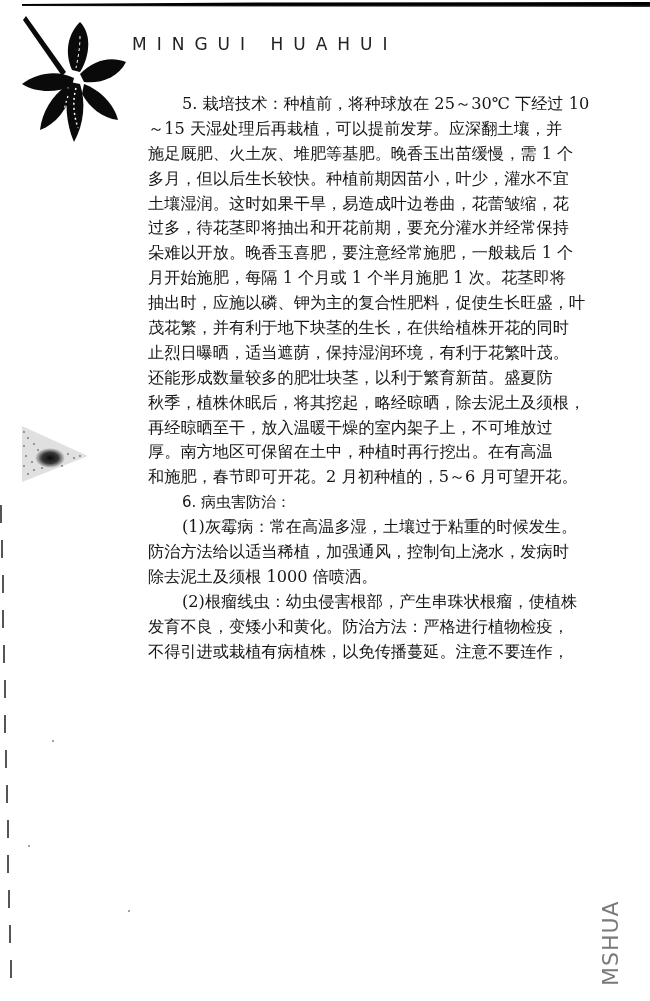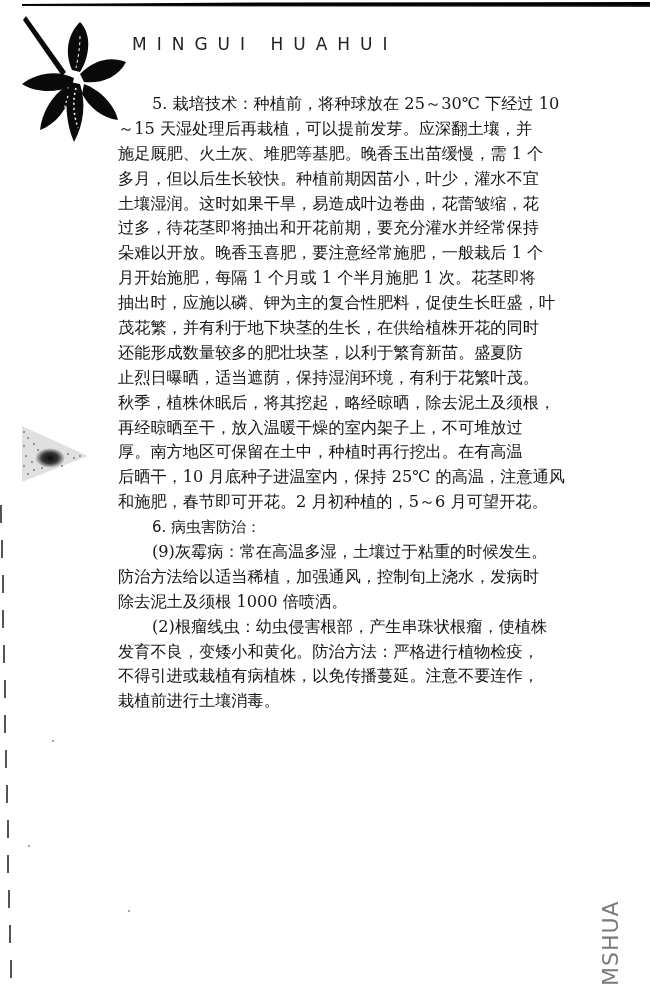--- a/index.html
+++ b/index.html
@@ -16,21 +16,21 @@
     .flower-logo { position: absolute; left: 14px; top: 12px; width: 118px; height: 136px; }
     .series-title {
       position: absolute; left: 132px; top: 34px;
       font-family: "DejaVu Sans", "Liberation Sans", sans-serif;
       font-size: 17px; letter-spacing: 10px; color: #222; font-weight: normal;
     }
     .content {
       position: absolute; left: 118px; top: 92px; width: 460px;
       font-size: 16.2px; line-height: 24.9px;
     }
-    .line { white-space: nowrap; height: 24.9px; }
+    .line { white-space: nowrap; height: 24.9px; margin-left: 30px; }
     .indent { padding-left: 34px; }
     .heading { font-family: "DejaVu Sans", "Liberation Sans", sans-serif; font-size: 15px; }
     .blot { position: absolute; left: 18px; top: 422px; width: 72px; height: 62px; }
     .margin-ticks { position: absolute; left: 0; top: 505px; width: 16px; height: 490px; }
     .tick { position: absolute; width: 2px; height: 18px; background: #555; }
     .watermark {
       position: absolute; left: 598px; top: 986px;
       transform-origin: left top; transform: rotate(-90deg);
       font-family: "DejaVu Sans", "Liberation Sans", sans-serif;
       font-size: 22px; color: #7a7a7a; letter-spacing: 1px;
@@ -61,38 +61,36 @@
   <div class="line indent">5. 栽培技术：种植前，将种球放在 25～30℃ 下经过 10</div>
   <div class="line">～15 天湿处理后再栽植，可以提前发芽。应深翻土壤，并</div>
   <div class="line">施足厩肥、火土灰、堆肥等基肥。晚香玉出苗缓慢，需 1 个</div>
   <div class="line">多月，但以后生长较快。种植前期因苗小，叶少，灌水不宜</div>
   <div class="line">土壤湿润。这时如果干旱，易造成叶边卷曲，花蕾皱缩，花</div>
   <div class="line">过多，待花茎即将抽出和开花前期，要充分灌水并经常保持</div>
   <div class="line">朵难以开放。晚香玉喜肥，要注意经常施肥，一般栽后 1 个</div>
   <div class="line">月开始施肥，每隔 1 个月或 1 个半月施肥 1 次。花茎即将</div>
   <div class="line">抽出时，应施以磷、钾为主的复合性肥料，促使生长旺盛，叶</div>
   <div class="line">茂花繁，并有利于地下块茎的生长，在供给植株开花的同时</div>
+  <div class="line">止烈日曝晒，适当遮荫，保持湿润环境，有利于花繁叶茂。</div>
   <div class="line">还能形成数量较多的肥壮块茎，以利于繁育新苗。盛夏防</div>
-  <div class="line">止烈日曝晒，适当遮荫，保持湿润环境，有利于花繁叶茂。</div>
   <div class="line">秋季，植株休眠后，将其挖起，略经晾晒，除去泥土及须根，</div>
   <div class="line">再经晾晒至干，放入温暖干燥的室内架子上，不可堆放过</div>
   <div class="line">厚。南方地区可保留在土中，种植时再行挖出。在有高温</div>
-  <div class="line">后晒干，10 月底种子进温室内，保持 25℃ 的高温，注意通风</div>
   <div class="line">和施肥，春节即可开花。2 月初种植的，5～6 月可望开花。</div>
 
   <div class="line indent heading">6. 病虫害防治：</div>
 
-  <div class="line indent">(9)灰霉病：常在高温多湿，土壤过于粘重的时候发生。</div>
+  <div class="line indent">(1)灰霉病：常在高温多湿，土壤过于粘重的时候发生。</div>
   <div class="line">防治方法给以适当稀植，加强通风，控制旬上浇水，发病时</div>
   <div class="line">除去泥土及须根 1000 倍喷洒。</div>
 
   <div class="line indent">(2)根瘤线虫：幼虫侵害根部，产生串珠状根瘤，使植株</div>
   <div class="line">发育不良，变矮小和黄化。防治方法：严格进行植物检疫，</div>
   <div class="line">不得引进或栽植有病植株，以免传播蔓延。注意不要连作，</div>
-  <div class="line">栽植前进行土壤消毒。</div>
 </div>
 
 <svg class="blot" viewBox="0 0 72 62">
   <defs>
     <radialGradient id="bg1" cx="50%" cy="50%" r="50%">
       <stop offset="0%" stop-color="#000" stop-opacity="0.95"></stop>
       <stop offset="55%" stop-color="#000" stop-opacity="0.75"></stop>
       <stop offset="100%" stop-color="#000" stop-opacity="0"></stop>
     </radialGradient>
   </defs>

